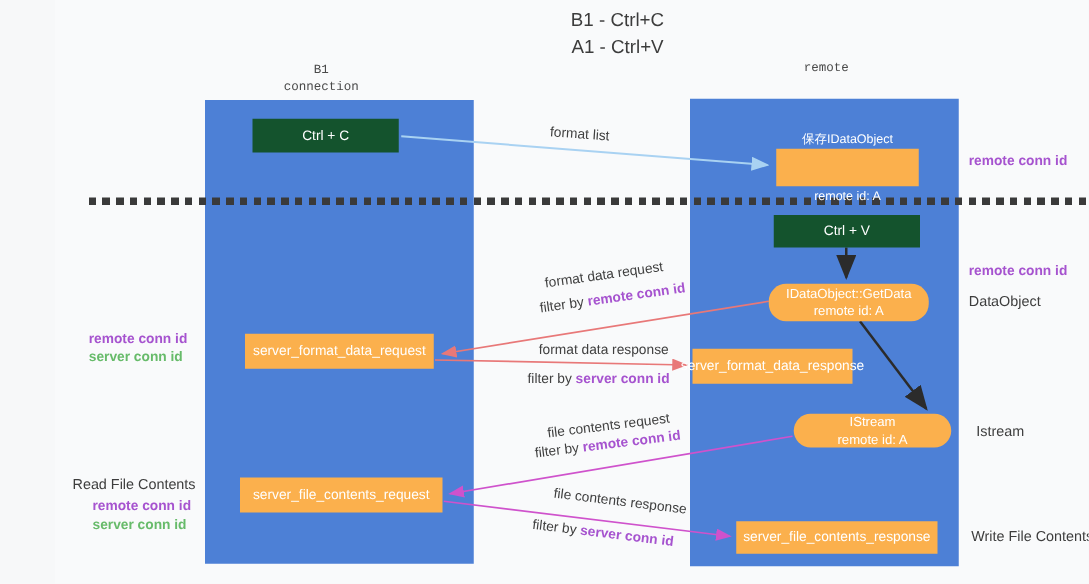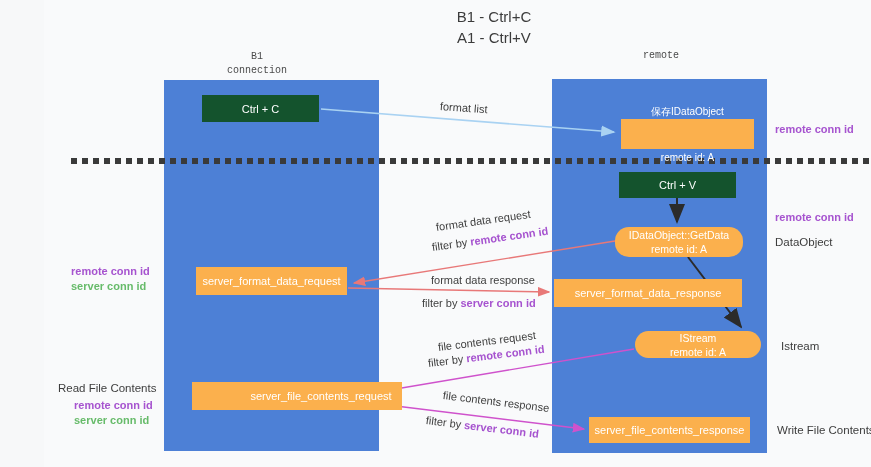--- a/index.html
+++ b/index.html
@@ -79,48 +79,48 @@
     <line x1="633" y1="198" x2="633" y2="222" stroke-width="2" marker-end="url(#mk-black)" stroke="#2b2b2b"></line>
     <line x1="644" y1="257" x2="697" y2="327" stroke-width="2" marker-end="url(#mk-black)" stroke="#2b2b2b"></line>
     <line x1="590" y1="349" x2="316" y2="395" stroke-width="1.4" marker-end="url(#mk-magenta)" stroke="#cf52cc"></line>
     <line x1="311" y1="401" x2="540" y2="429" stroke-width="1.4" marker-end="url(#mk-magenta)" stroke="#cf52cc"></line>
   </svg>
 
   <div class="node green fs11" style="left:158px; top:95px; width:117px; height:27px;">
     <span>Ctrl + C</span>
   </div>
 
-  <div class="node orange fs10" style="left:577px; top:119px; width:133px; height:30px;gap:33px;">
+  <div class="node orange fs10" style="left:577px; top:119px; width:114px; height:30px;gap:33px;">
     <span>保存IDataObject</span>
     <span>remote id: A</span>
   </div>
 
   <div class="node green fs11" style="left:575px; top:172px; width:117px; height:26px;">
     <span>Ctrl + V</span>
   </div>
 
   <div class="node orange fs105" style="left:571px; top:227px; width:128px; height:30px;">
     <span>IDataObject::GetData</span>
     <span>remote id: A</span>
   </div>
 
   <div class="node orange fs11" style="left:152px; top:267px; width:151px; height:28px;">
     <span>server_format_data_request</span>
   </div>
 
-  <div class="node orange fs11" style="left:510px; top:279px; width:188px; height:28px;">
+  <div class="node orange fs11" style="left:510px; top:279px; width:128px; height:28px;">
     <span>server_format_data_response</span>
   </div>
 
   <div class="node orange fs105" style="left:591px; top:331px; width:126px; height:27px;">
     <span>IStream</span>
     <span>remote id: A</span>
   </div>
 
-  <div class="node orange fs11" style="left:148px; top:382px; width:162px; height:28px;padding-left:48px;">
+  <div class="node orange fs11" style="left:148px; top:382px; width:162px; height:28px;">
     <span>server_file_contents_request</span>
   </div>
 
   <div class="node orange fs11" style="left:545px; top:417px; width:161px; height:26px;">
     <span>server_file_contents_response</span>
   </div>
 
   <div class="side purple" style="left:731px; top:123px;">remote conn id</div>
   <div class="side purple" style="left:731px; top:211px;">remote conn id</div>
   <div class="side dark" style="left:731px; top:236px;">DataObject</div>

